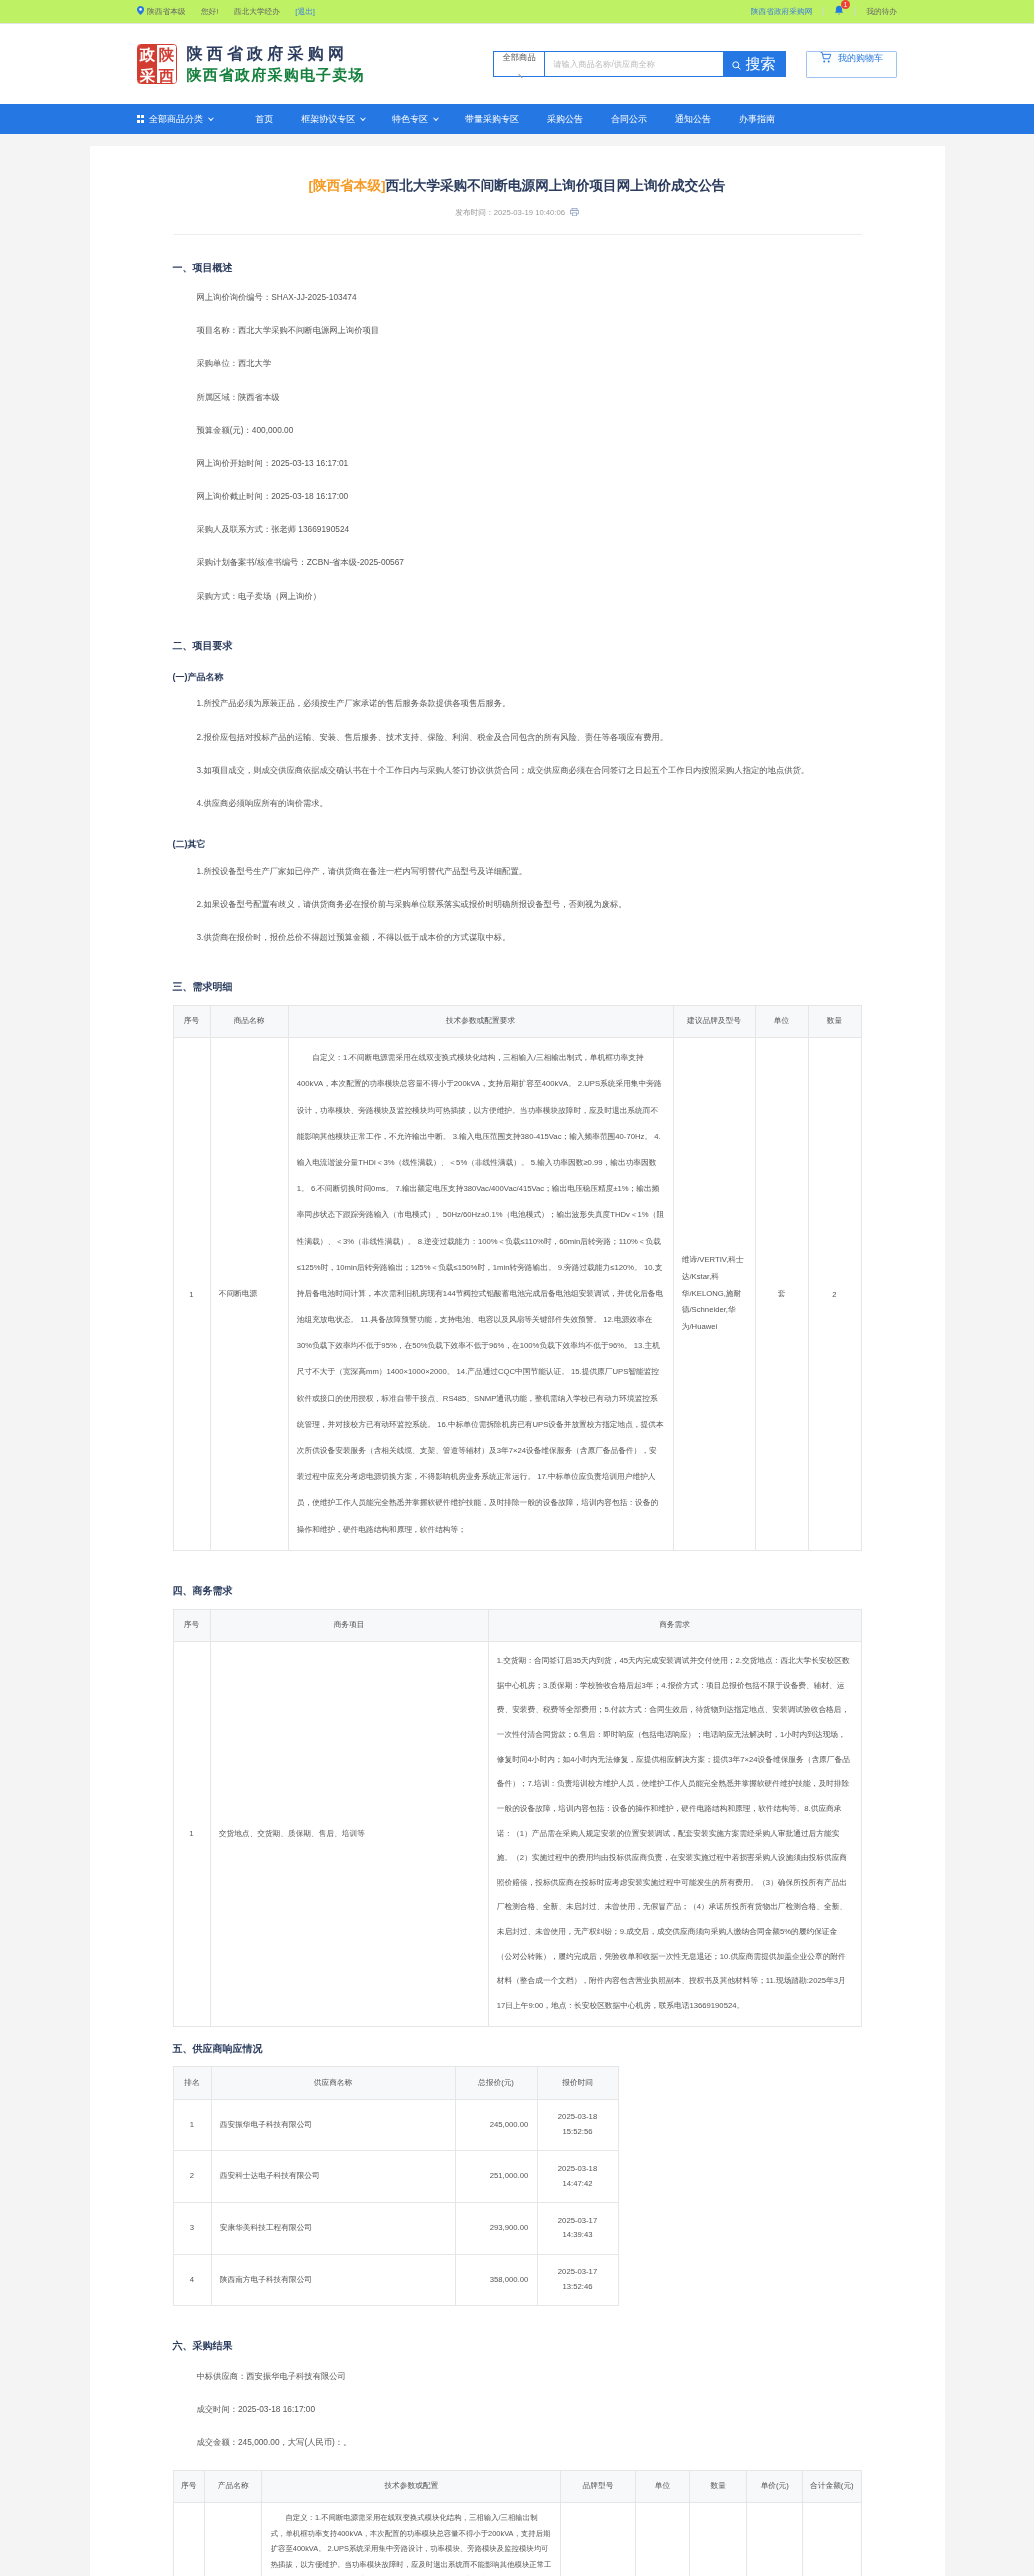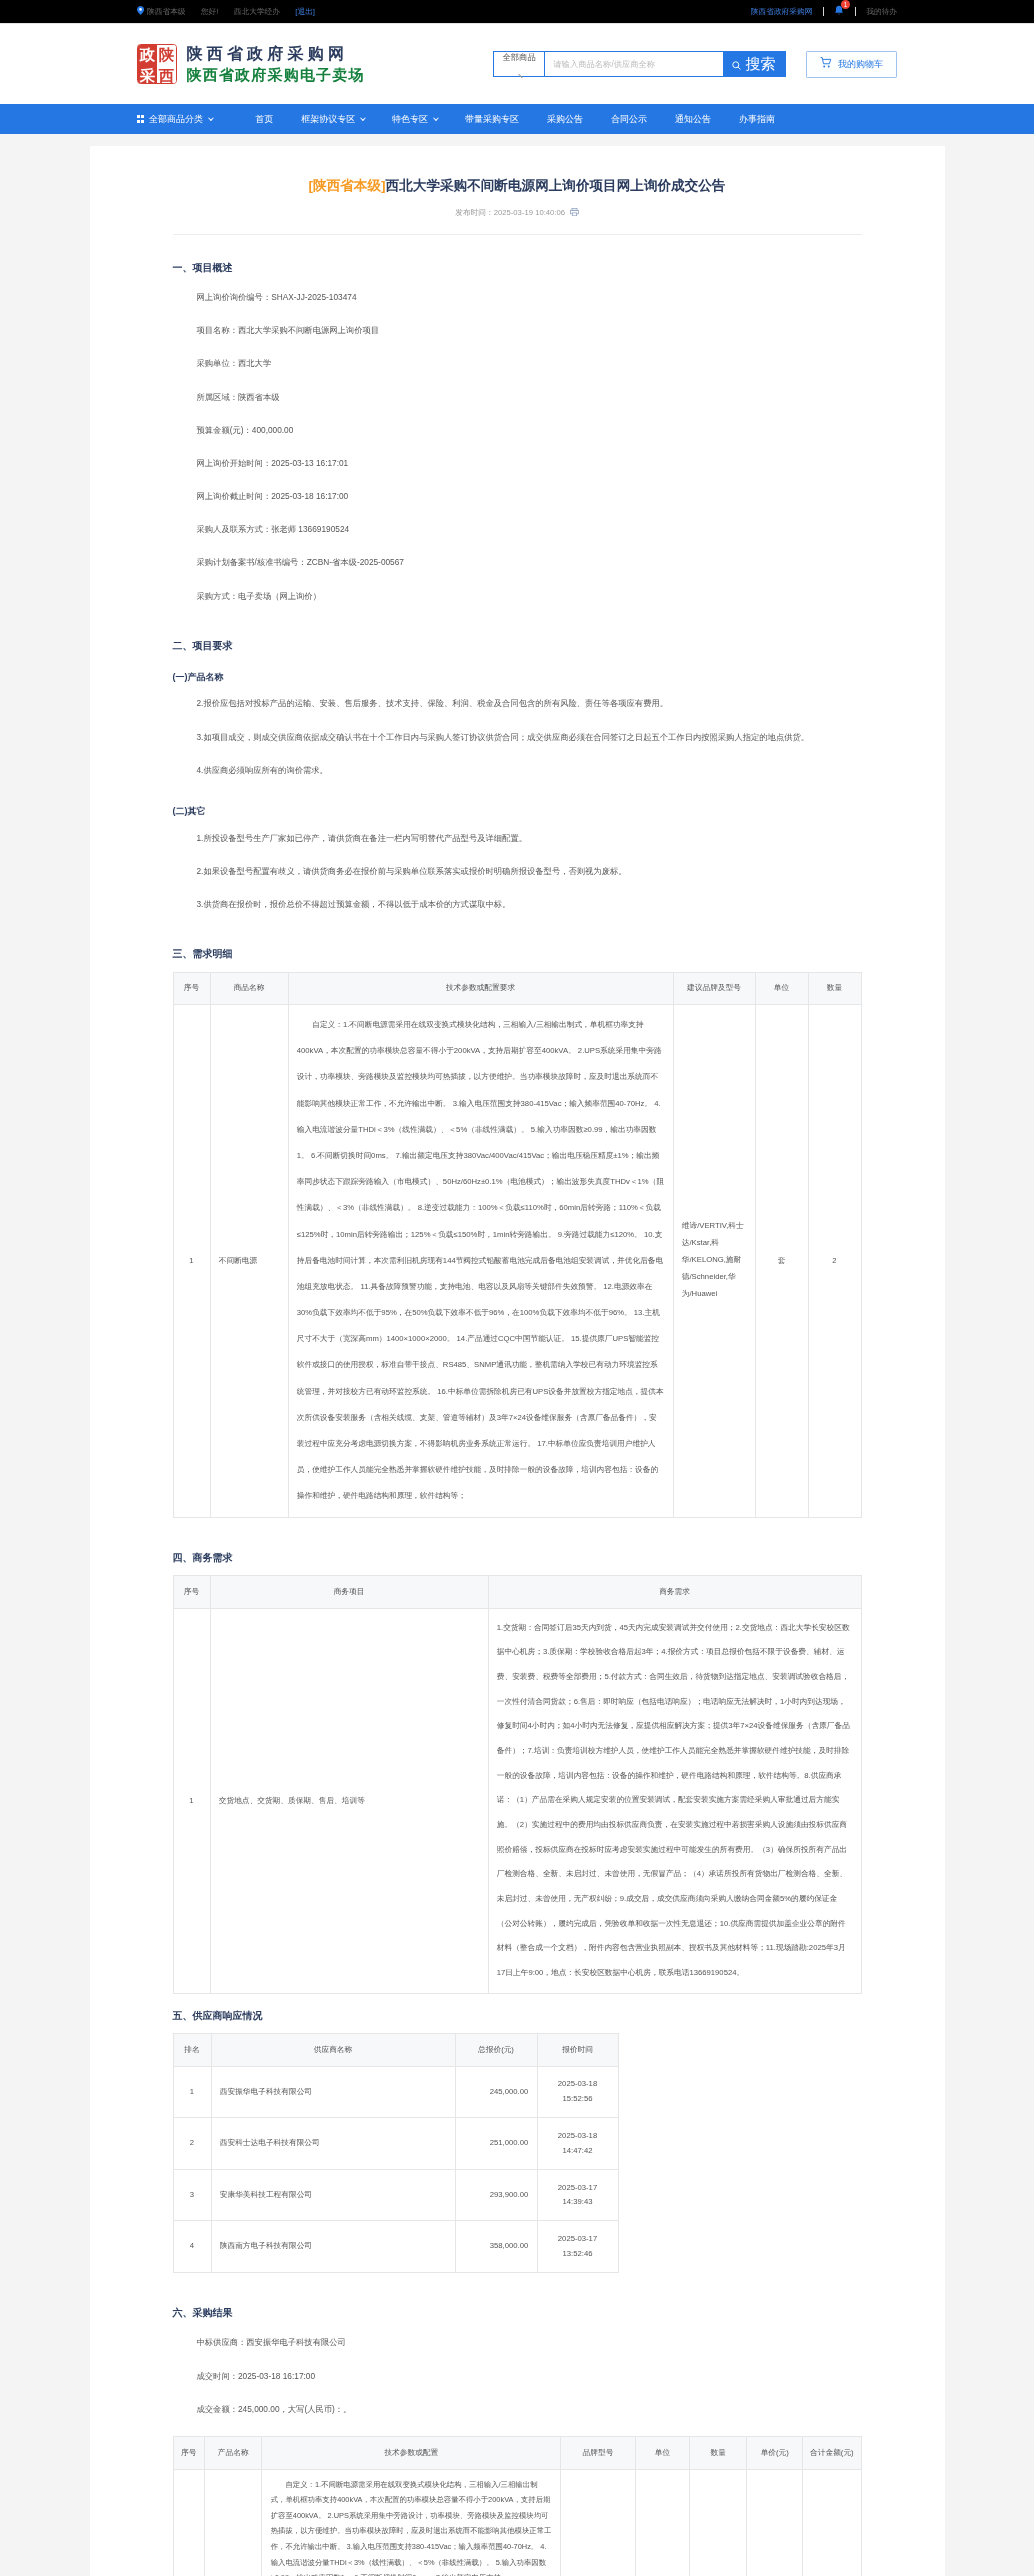--- a/index.html
+++ b/index.html
@@ -5,21 +5,21 @@
   * { box-sizing: border-box; margin: 0; padding: 0; }
   body {
     font-family: "Liberation Sans", "DejaVu Sans", sans-serif;
     background: #f4f4f4;
     color: #555;
     font-size: 8.3px;
   }
   .wrap { width: 760px; margin: 0 auto; }
 
   
-  .topbar { background: #000000; border-bottom: 0.6px solid #e3e3e3; height: 24px; font-size: 7.7px; color: #666; }
+  .topbar { background: #bef264; border-bottom: 0.6px solid #e3e3e3; height: 24px; font-size: 7.7px; color: #666; }
   .topbar .wrap { display: flex; align-items: center; height: 100%; }
   .topbar-left, .topbar-right { display: flex; align-items: center; gap: 15.4px; }
   .topbar-right { margin-left: auto; gap: 10.7px; }
   .topbar a, .link-blue { color: #3e7fe0; text-decoration: none; cursor: pointer; }
   .pin-icon { display: inline-block; margin-right: 3px; vertical-align: -1.2px; }
   .bell-wrap { position: relative; display: inline-block; }
   .badge {
     position: absolute; top: -5.3px; right: -6px; background: #f04134; color: #fff;
     border-radius: 50%; width: 9.5px; height: 9.5px; line-height: 9.5px; text-align: center;
     font-size: 6.5px;
@@ -45,21 +45,21 @@
     border-right: 0.6px solid #2577e3; font-size: 8.3px; cursor: pointer; background: #fff; flex-direction: column;
   }
   .caret { display: inline-block; width: 4.7px; height: 4.7px; border-right: 0.6px solid #999; border-bottom: 0.6px solid #999; transform: rotate(45deg) translateY(-1.2px); }
   .search-input { border: 0; outline: none; width: 178px; padding: 0 8.3px; font-size: 8.3px; color: #333; background: #fff; }
   .search-input::placeholder { color: #bbb; }
   .search-btn {
     background: #2577e3; color: #fff; border: 0; width: 62px; font-size: 15px; cursor: pointer;
     display: flex; align-items: center; justify-content: center; gap: 4.2px;
   }
   .cart-btn {
-    display: flex; align-items: center; gap: 6px; border: 0.6px solid #9fc2ef; color: #2577e3;
+    display: flex; gap: 6px; border: 0.6px solid #9fc2ef; color: #2577e3;
     background: #fdfefe; height: 27px; padding: 0 13px; font-size: 9px; border-radius: 1.2px; cursor: pointer;
   }
 
   
   .nav { background: #2577e3; height: 30px; }
   .nav .wrap { display: flex; align-items: center; height: 100%; gap: 28px; color: #fff; font-size: 9px; }
   .nav-item { display: flex; align-items: center; gap: 4.7px; cursor: pointer; white-space: nowrap; }
   .nav-caret { display: inline-block; width: 4.2px; height: 4.2px; border-right: 0.6px solid #fff; border-bottom: 0.6px solid #fff; transform: rotate(45deg) translateY(-1.2px); }
   .all-cat { margin-right: 15.4px; }
   .grid-icon { display: inline-grid; grid-template-columns: 3px 3px; grid-template-rows: 3px 3px; gap: 1.2px; }
@@ -242,20 +242,21 @@
   <div class="info-line">所属区域：陕西省本级</div>
   <div class="info-line">预算金额(元)：400,000.00</div>
   <div class="info-line">网上询价开始时间：2025-03-13 16:17:01</div>
   <div class="info-line">网上询价截止时间：2025-03-18 16:17:00</div>
   <div class="info-line">采购人及联系方式：张老师 13669190524</div>
   <div class="info-line">采购计划备案书/核准书编号：ZCBN-省本级-2025-00567</div>
   <div class="info-line">采购方式：电子卖场（网上询价）</div>
 
   <div class="sec-heading">二、项目要求</div>
   <div class="sub-heading">(一)产品名称</div>
+  <div class="para">1.所投产品必须为原装正品，必须按生产厂家承诺的售后服务条款提供各项售后服务。</div>
   <div class="para">2.报价应包括对投标产品的运输、安装、售后服务、技术支持、保险、利润、税金及合同包含的所有风险、责任等各项应有费用。</div>
   <div class="para">3.如项目成交，则成交供应商依据成交确认书在十个工作日内与采购人签订协议供货合同；成交供应商必须在合同签订之日起五个工作日内按照采购人指定的地点供货。</div>
   <div class="para">4.供应商必须响应所有的询价需求。</div>
   <div class="sub-heading">(二)其它</div>
   <div class="para">1.所投设备型号生产厂家如已停产，请供货商在备注一栏内写明替代产品型号及详细配置。</div>
   <div class="para">2.如果设备型号配置有歧义，请供货商务必在报价前与采购单位联系落实或报价时明确所报设备型号，否则视为废标。</div>
   <div class="para">3.供货商在报价时，报价总价不得超过预算金额，不得以低于成本价的方式谋取中标。</div>
 
   <div class="sec-heading">三、需求明细</div>
   <table>

